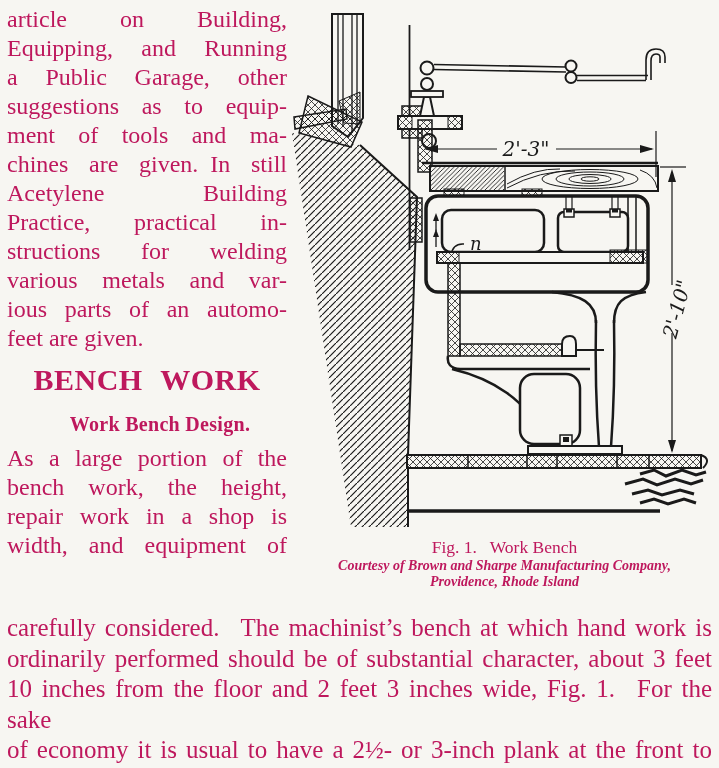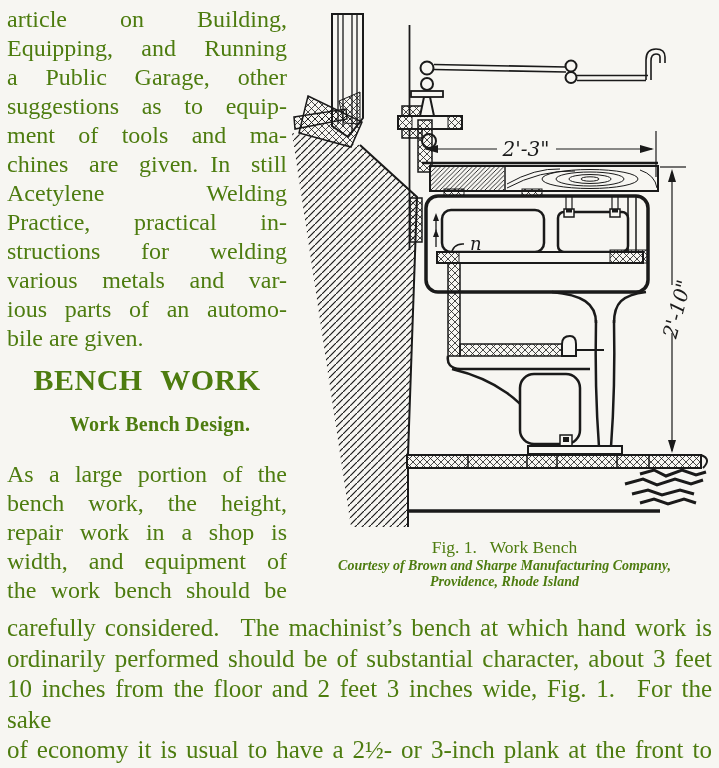--- a/index.html
+++ b/index.html
@@ -1,20 +1,20 @@
 <!DOCTYPE html>
 <html><head>
 <meta charset="utf-8">
 <style>
   html,body { margin:0; padding:0; }
   .page {
     position: relative;
     width: 719px; height: 768px;
     background: #f7f6f2;
-    color: #4d7c0f;
+    color: #be185d;
     font-family: "Liberation Serif", "DejaVu Serif", serif;
     overflow: hidden;
   }
   .leftcol {
     position: absolute; left: 7px; top: 5px; width: 280px;
   }
   .jline {
     font-size: 24px; line-height: 29px;
     text-align: justify; text-align-last: justify;
     white-space: normal;
@@ -23,21 +23,21 @@
   .sec-heading {
     margin-top: 12px;
     font-size: 30px; font-weight: 700; line-height: 30px;
     text-align: center; word-spacing: 10px; letter-spacing: 0.5px;
   }
   .sub-heading {
     margin-top: 14px;
     font-size: 20px; font-weight: 700; line-height: 30px;
     text-align: center; padding-left: 26px; letter-spacing: 0.3px;
   }
-  .para2 { margin-top: 21px; }
+  .para2 { margin-top: 5px; }
   .figwrap {
     position: absolute; left: 290px; top: 0; width: 429px; height: 540px;
   }
   .caption {
     position: absolute; left: 290px; top: 537px; width: 429px;
     text-align: center;
   }
   .cap-title { font-size: 17.5px; font-weight: 400; line-height: 21px; }
   .cap-credit { font-size: 14px; font-weight: 700; font-style: italic; line-height: 15.5px; }
   .bottompara {
@@ -62,36 +62,35 @@
 
 <div class="page">
 
   <div class="leftcol">
     <div class="jline">article on Building,</div>
     <div class="jline">Equipping, and Running</div>
     <div class="jline">a Public Garage, other</div>
     <div class="jline">suggestions as to equip-</div>
     <div class="jline">ment of tools and ma-</div>
     <div class="jline">chines are given. In still</div>
-    <div class="jline">Acetylene Welding</div>
+    <div class="jline">Acetylene Building</div>
     <div class="jline">Practice, practical in-</div>
     <div class="jline">structions for welding</div>
     <div class="jline">various metals and var-</div>
     <div class="jline">ious parts of an automo-</div>
-    <div class="jline noj">bile are given.</div>
+    <div class="jline noj">feet are given.</div>
 
     <div class="sec-heading">BENCH WORK</div>
     <div class="sub-heading">Work Bench Design.</div>
 
     <div class="para2">
       <div class="jline">As a large portion of the</div>
       <div class="jline">bench work, the height,</div>
       <div class="jline">repair work in a shop is</div>
       <div class="jline">width, and equipment of</div>
-      <div class="jline">the work bench should be</div>
     </div>
   </div>
 
   <div class="figwrap">
     <svg width="429" height="540" viewBox="290 0 429 540" xmlns="http://www.w3.org/2000/svg">
       <defs>
         <pattern id="hA" patternUnits="userSpaceOnUse" width="7" height="7">
           <path d="M-1,8 L8,-1" stroke="#1a1a1a" stroke-width="1.2"></path>
         </pattern>
         <pattern id="hB" patternUnits="userSpaceOnUse" width="4.5" height="4.5">

